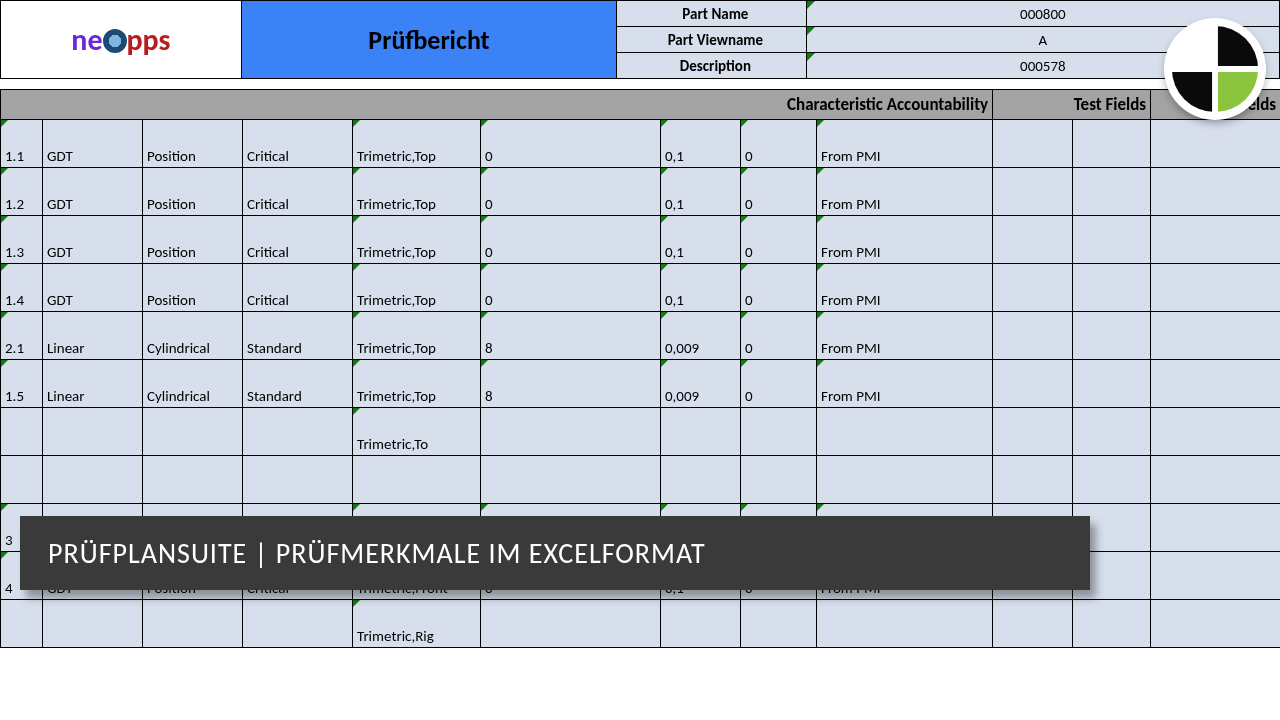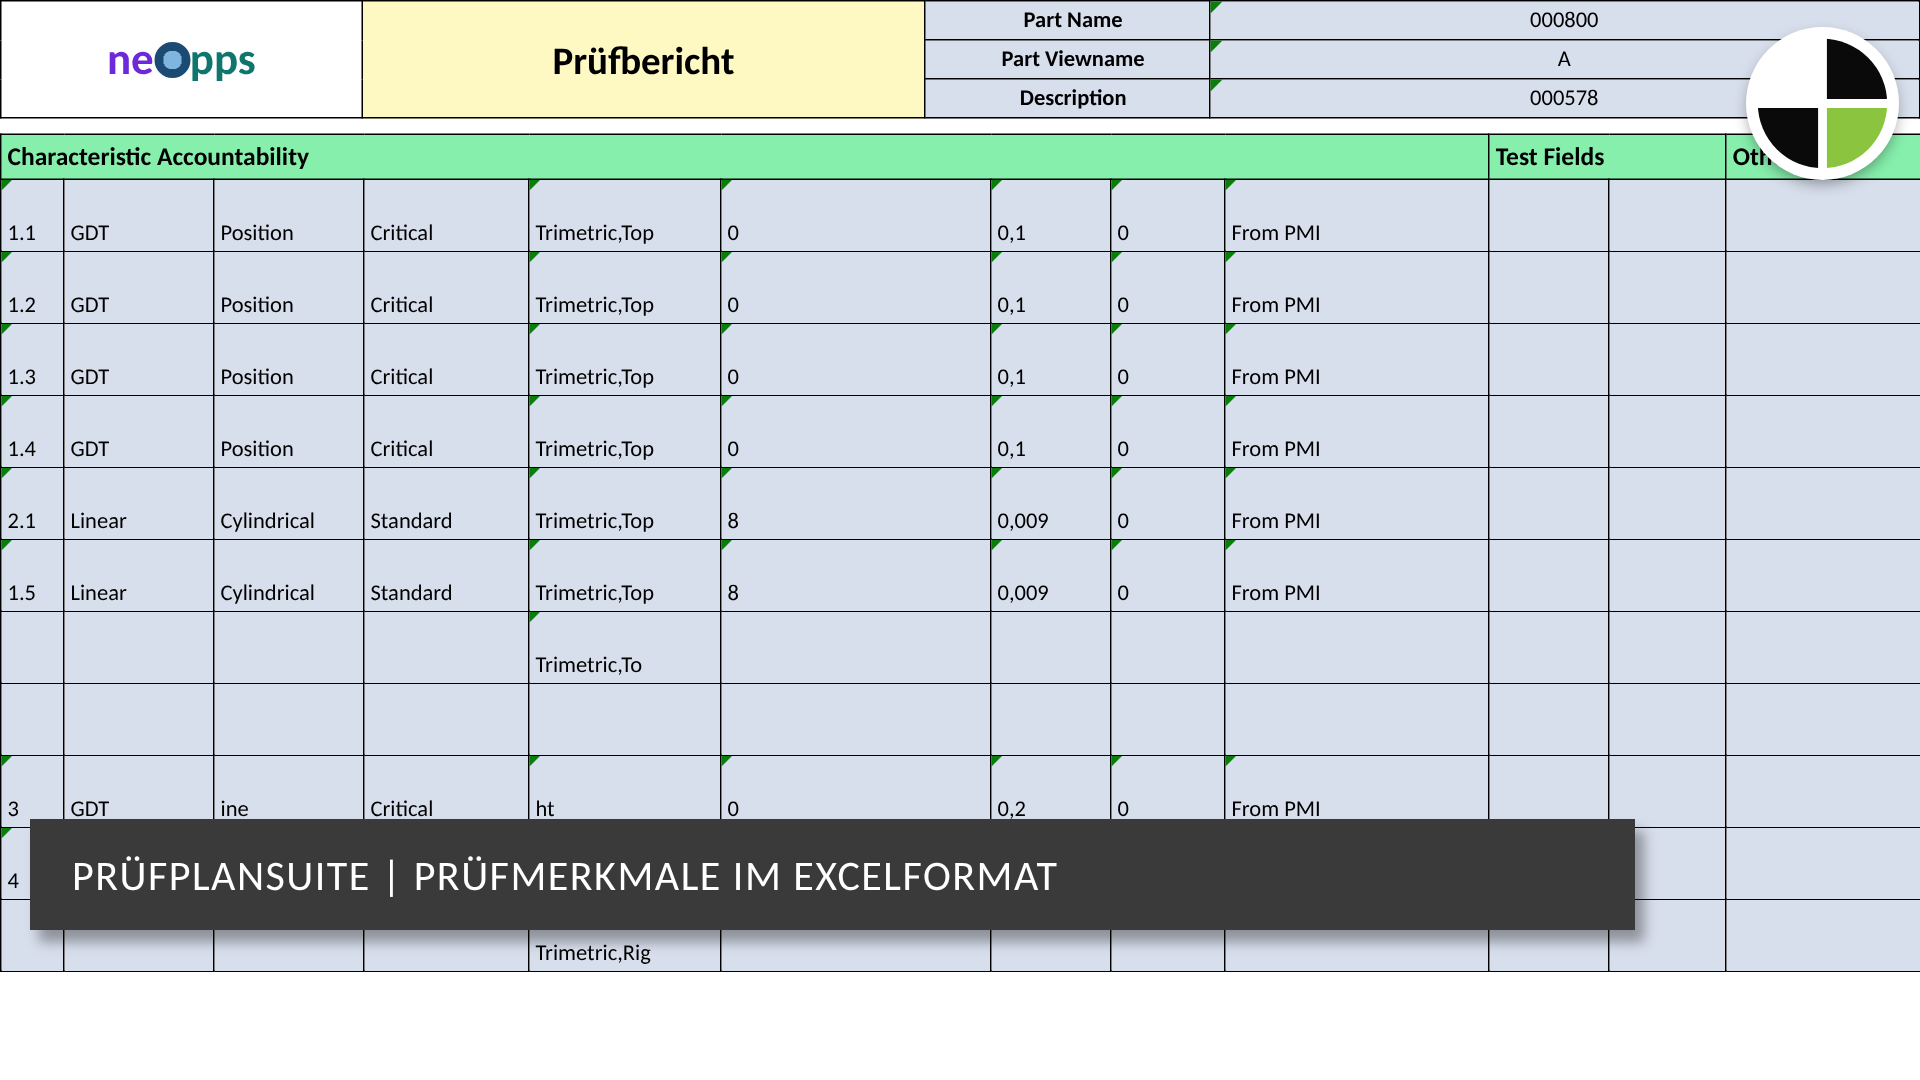--- a/index.html
+++ b/index.html
@@ -10,39 +10,39 @@
     position: relative;
     overflow: hidden;
   }
   table { border-collapse: collapse; table-layout: fixed; }
   td, th { border: 1px solid #000; vertical-align: middle; padding: 2px 4px; font-size: 15px; }
 
   
   .hdr { width: 100%; }
   .hdr td { height: 26px; }
   .hdr .logo-cell { width: 226px; background: #fff; text-align: center; }
-  .hdr .title-cell { width: 352px; background:#fef9c3; text-align: center; font-weight: bold; font-size: 26px; }
+  .hdr .title-cell { width: 352px; background:#3b82f6; text-align: center; font-weight: bold; font-size: 26px; }
   .hdr .label-cell { width: 178px; background:#d8dfec; text-align:center; font-weight:bold; font-size:15px;padding-left:12px; }
   .hdr .val-cell  { width: 444px; background:#d8dfec; text-align:center; font-size:15px; position:relative; }
   .flag { position:absolute; top:0; left:0; width:0; height:0; border-top:8px solid #0a7d0a; border-right:8px solid transparent; }
 
   
   .logo-txt { font-size: 30px; font-weight: bold; letter-spacing: 0px; }
   .logo-txt .ne { color:#6d28d9; }
   .logo-txt .ring {
     display:inline-block; width:24px; height:24px; border:4px solid #1b4a73;
     border-radius:50%; vertical-align:middle; position:relative; top:-2px;
     background: radial-gradient(circle at 50% 50%, #7fb6e0 55%, #1b4a73 56%);
   }
-  .logo-txt .pps { color:#0f766e; }
+  .logo-txt .pps { color:#b91c1c; }
 
   .spacer-row td { height:10px; border:none; }
 
   
-  .sec-hdr td { background:#86efac; font-weight:bold; text-align:left; font-size:17px; height:30px; border:1px solid #000; }
+  .sec-hdr td { background:#a3a3a3; font-weight:bold; text-align:right; font-size:17px; height:30px; border:1px solid #000; }
   .col-hdr td { background:#dcdcdc; font-weight:bold; font-size:15px; height:26px; border:1px solid #000; }
 
   
   .data td { background:#d8dfec; font-size:15px; height:48px; vertical-align: bottom; position:relative; }
   .data td .flag { border-top-width:7px; border-right-width:7px; }
 
   
   .c-no   { width:42px; }
   .c-type { width:100px; }
   .c-sub  { width:100px; }
@@ -51,21 +51,21 @@
   .c-nom  { width:180px; }
   .c-up   { width:80px; }
   .c-low  { width:76px; }
   .c-tol  { width:176px; }
   .c-act  { width:80px; }
   .c-res  { width:78px; }
   .c-note { width:130px; }
 
   
   .banner {
-    position:absolute; left:20px; top:546px; width:1070px; height:74px;
+    position:absolute; left:20px; top:516px; width:1070px; height:74px;
     background:#3a3a3a; color:#fff; font-size:28px; letter-spacing:1px;
     display:flex; align-items:center; padding-left:28px;
     box-shadow: 6px 8px 8px rgba(0,0,0,0.35);
   }
 
   
   .quad {
     position:absolute; top:20px; right:16px; width:98px; height:98px;
     border-radius:50%; background:#fff; box-shadow:0 0 0 2px #fff, 0 4px 10px rgba(0,0,0,0.4);
     overflow:hidden;

